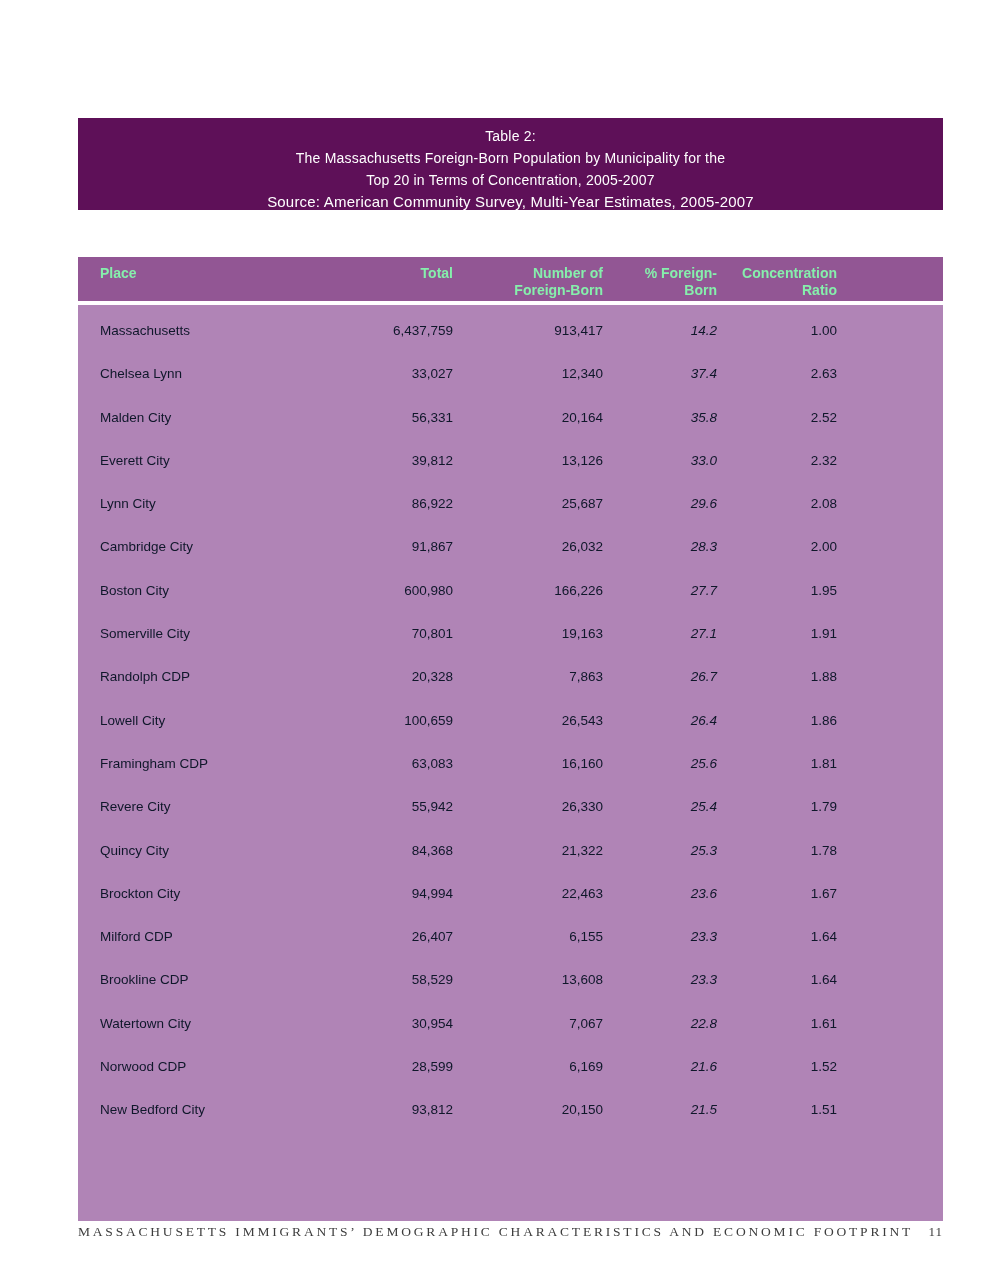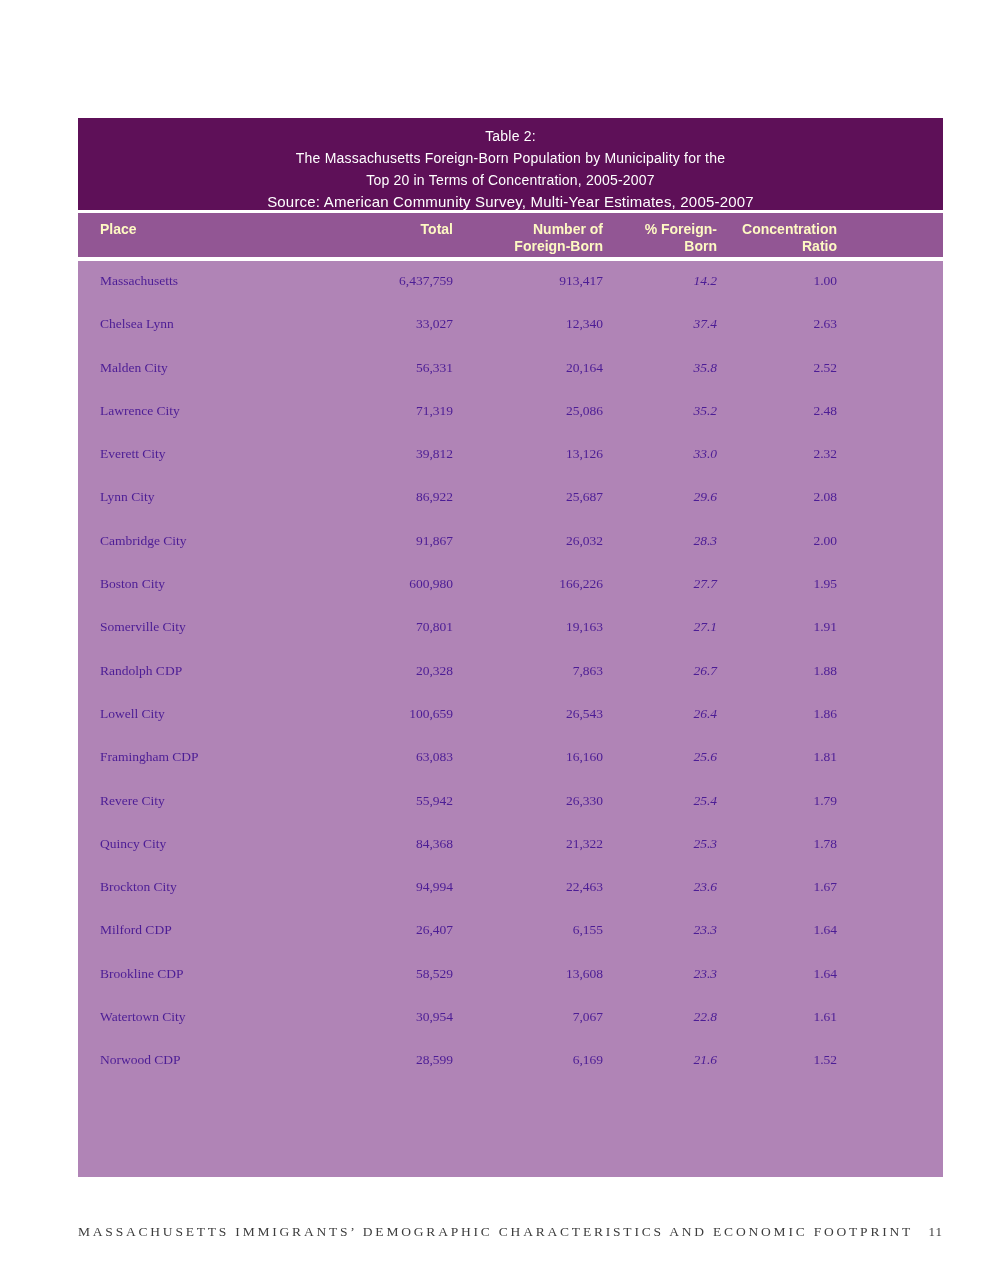--- a/index.html
+++ b/index.html
@@ -37,33 +37,33 @@
   .cell { font-size:13.5px; }
   .cell.place { padding-left:22px; text-align:left; }
   .cell.num { text-align:right; }
   .cell.pct { font-style:italic; }
 
   
   .colhead {
     background:#925694;
     height:44px;
     padding-top:8px;
-    color:#fef9c3;
+    color:#86efac;
     font-weight:bold;
+    margin-top:44px;
   }
   .colhead .cell { font-size:14px; line-height:17px; font-weight:bold; }
   .colhead .cell span { display:block; }
 
   
   .tbody {
     background:#b084b6;
     height:916px;
-    padding-top:7px;
-    color:#4c1d95;
-    font-family:Liberation Serif, serif;
+    padding-top:13px;
+    color:#0f172a;
   }
   .trow { height:43.3px; align-items:start; }
   .trow .cell { padding-top:5px; }
 
   
   .footer {
     position:absolute; left:78px; top:1224px; width:865px;
     display:flex; justify-content:space-between; align-items:baseline;
     font-family:"Liberation Serif", serif;
     color:#3d3d3d;
@@ -128,28 +128,20 @@
 
   <div class="trow grid">
     <div class="cell place">Malden City</div>
     <div class="cell num">56,331</div>
     <div class="cell num">20,164</div>
     <div class="cell num pct">35.8</div>
     <div class="cell num">2.52</div>
     <div class="cell"></div>
   </div>
 
-  <div class="trow grid">
-    <div class="cell place">Lawrence City</div>
-    <div class="cell num">71,319</div>
-    <div class="cell num">25,086</div>
-    <div class="cell num pct">35.2</div>
-    <div class="cell num">2.48</div>
-    <div class="cell"></div>
-  </div>
 
   <div class="trow grid">
     <div class="cell place">Everett City</div>
     <div class="cell num">39,812</div>
     <div class="cell num">13,126</div>
     <div class="cell num pct">33.0</div>
     <div class="cell num">2.32</div>
     <div class="cell"></div>
   </div>
 
@@ -273,20 +265,28 @@
 
   <div class="trow grid">
     <div class="cell place">Norwood CDP</div>
     <div class="cell num">28,599</div>
     <div class="cell num">6,169</div>
     <div class="cell num pct">21.6</div>
     <div class="cell num">1.52</div>
     <div class="cell"></div>
   </div>
 
+  <div class="trow grid">
+    <div class="cell place">New Bedford City</div>
+    <div class="cell num">93,812</div>
+    <div class="cell num">20,150</div>
+    <div class="cell num pct">21.5</div>
+    <div class="cell num">1.51</div>
+    <div class="cell"></div>
+  </div>
 </div>
   </div>
 
   <div class="footer">
     <span class="footer-caption">MASSACHUSETTS IMMIGRANTS’ DEMOGRAPHIC CHARACTERISTICS AND ECONOMIC FOOTPRINT</span>
     <span class="footer-page">11</span>
   </div>
 
 </div>
 

